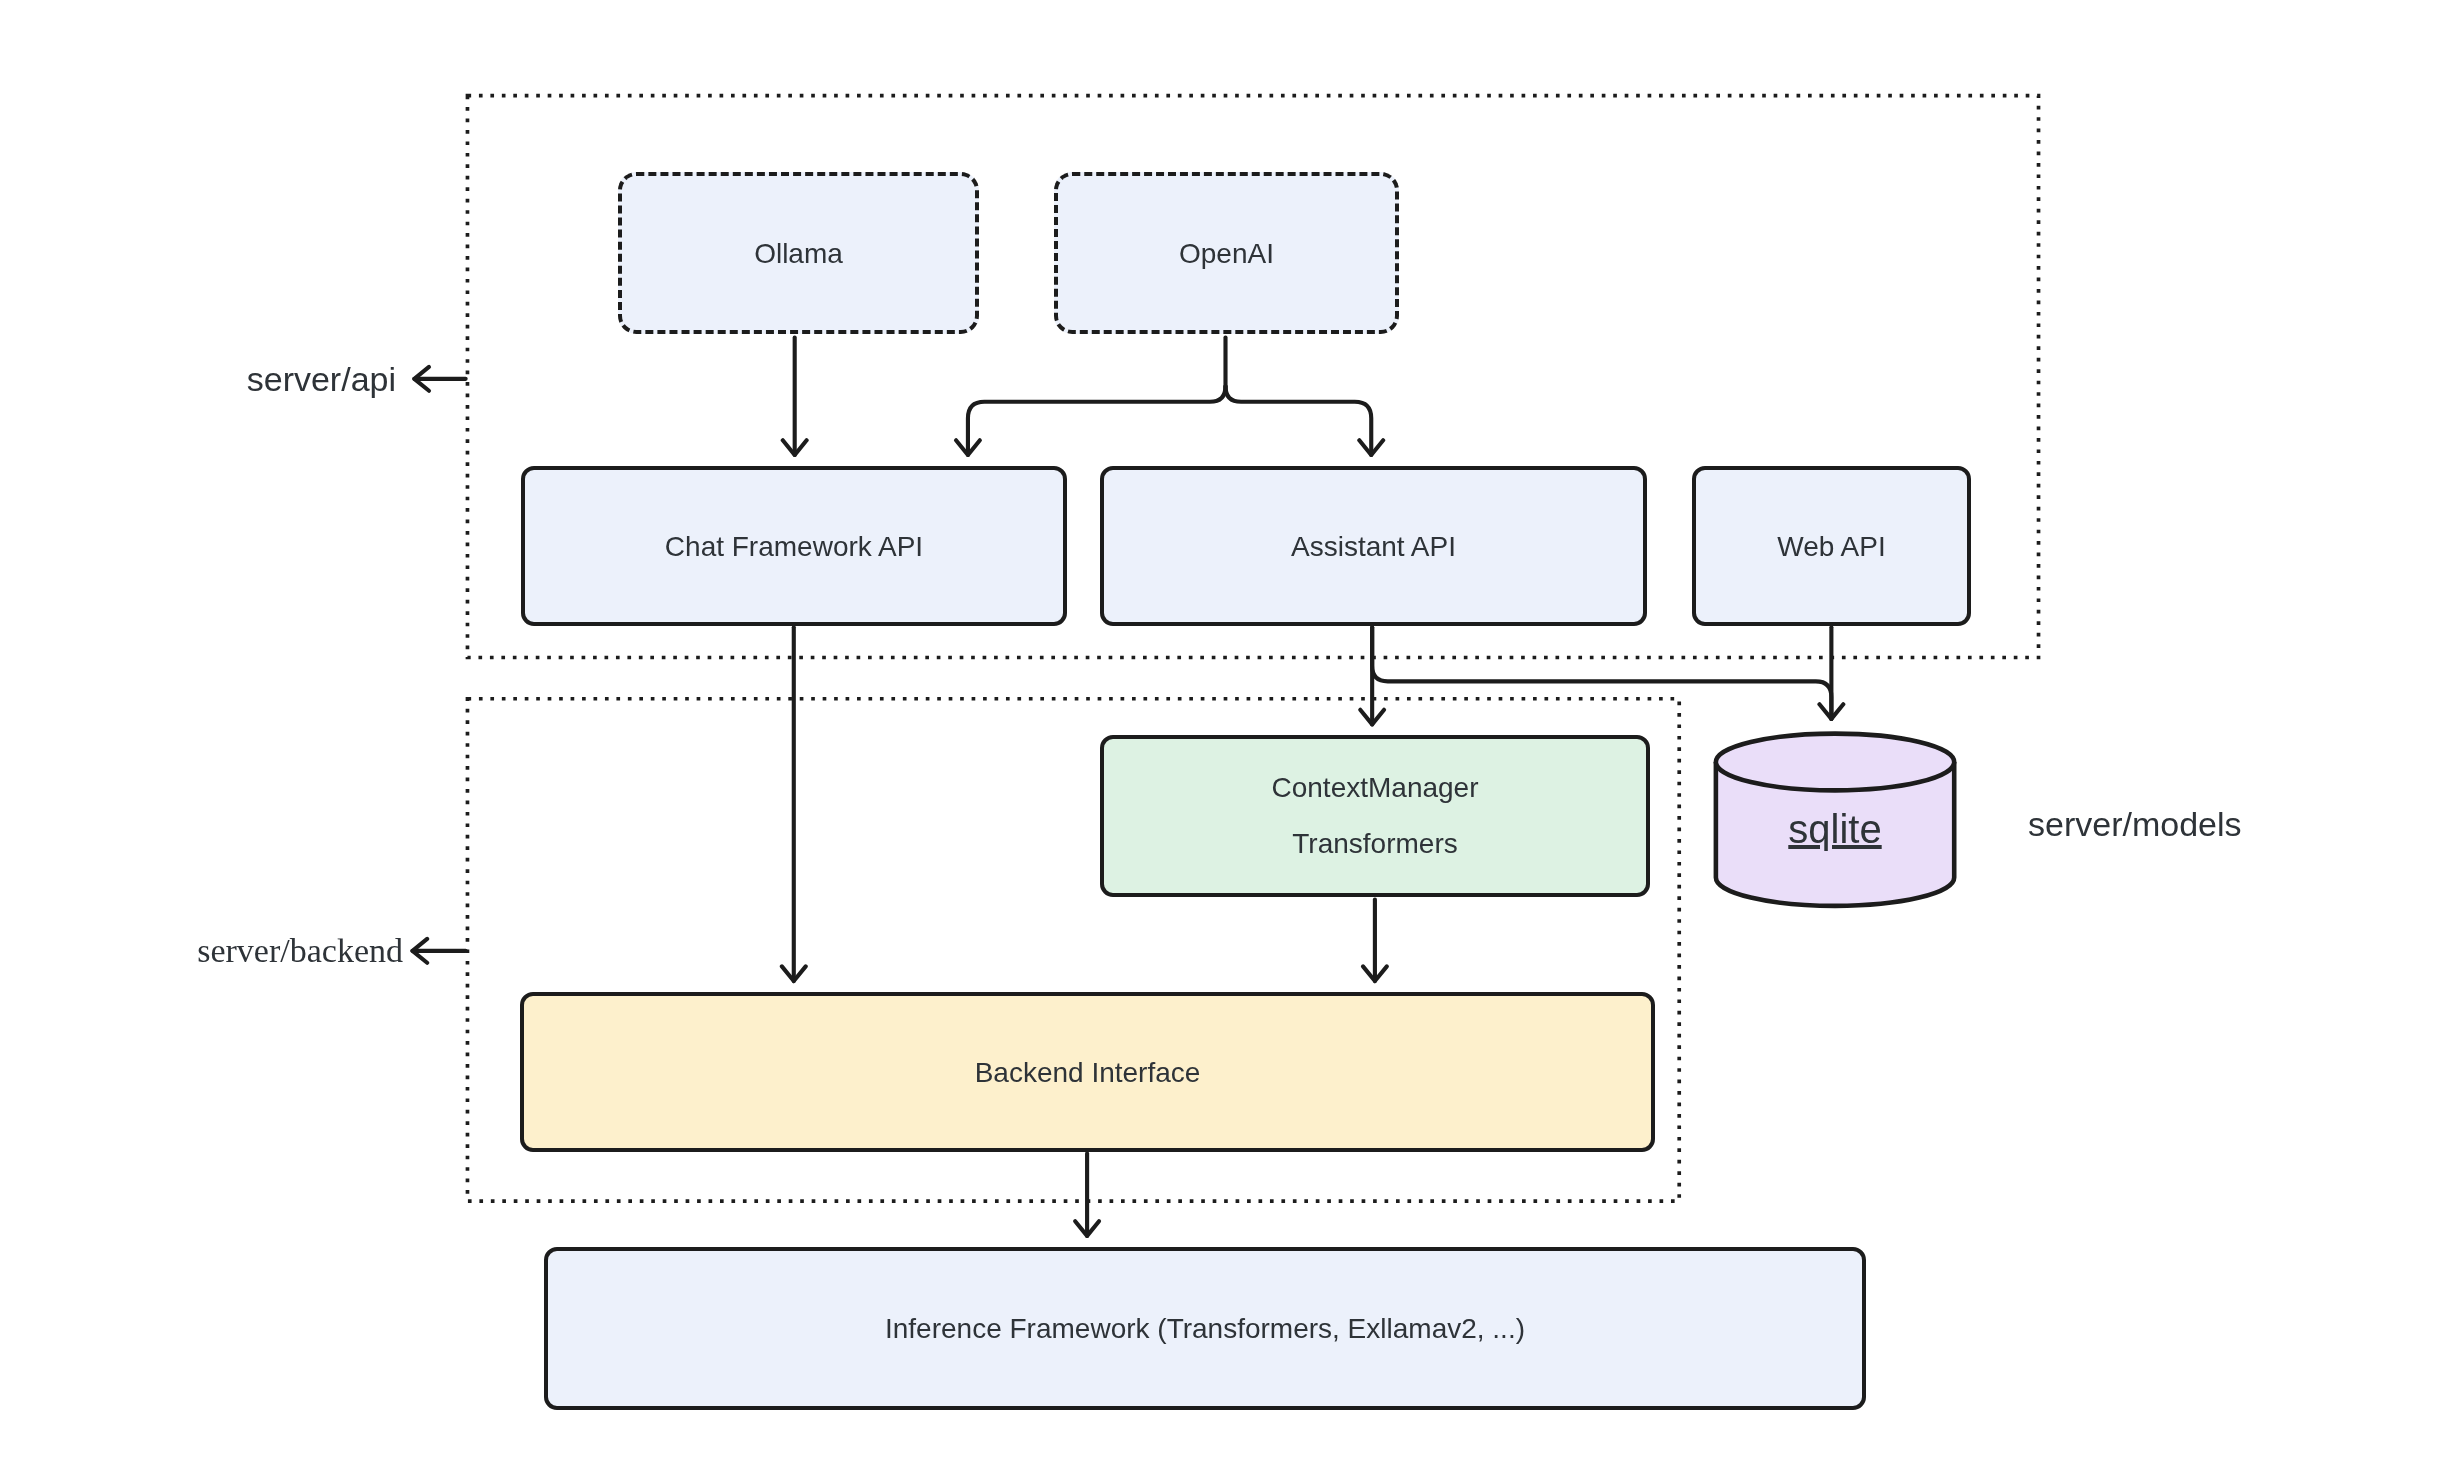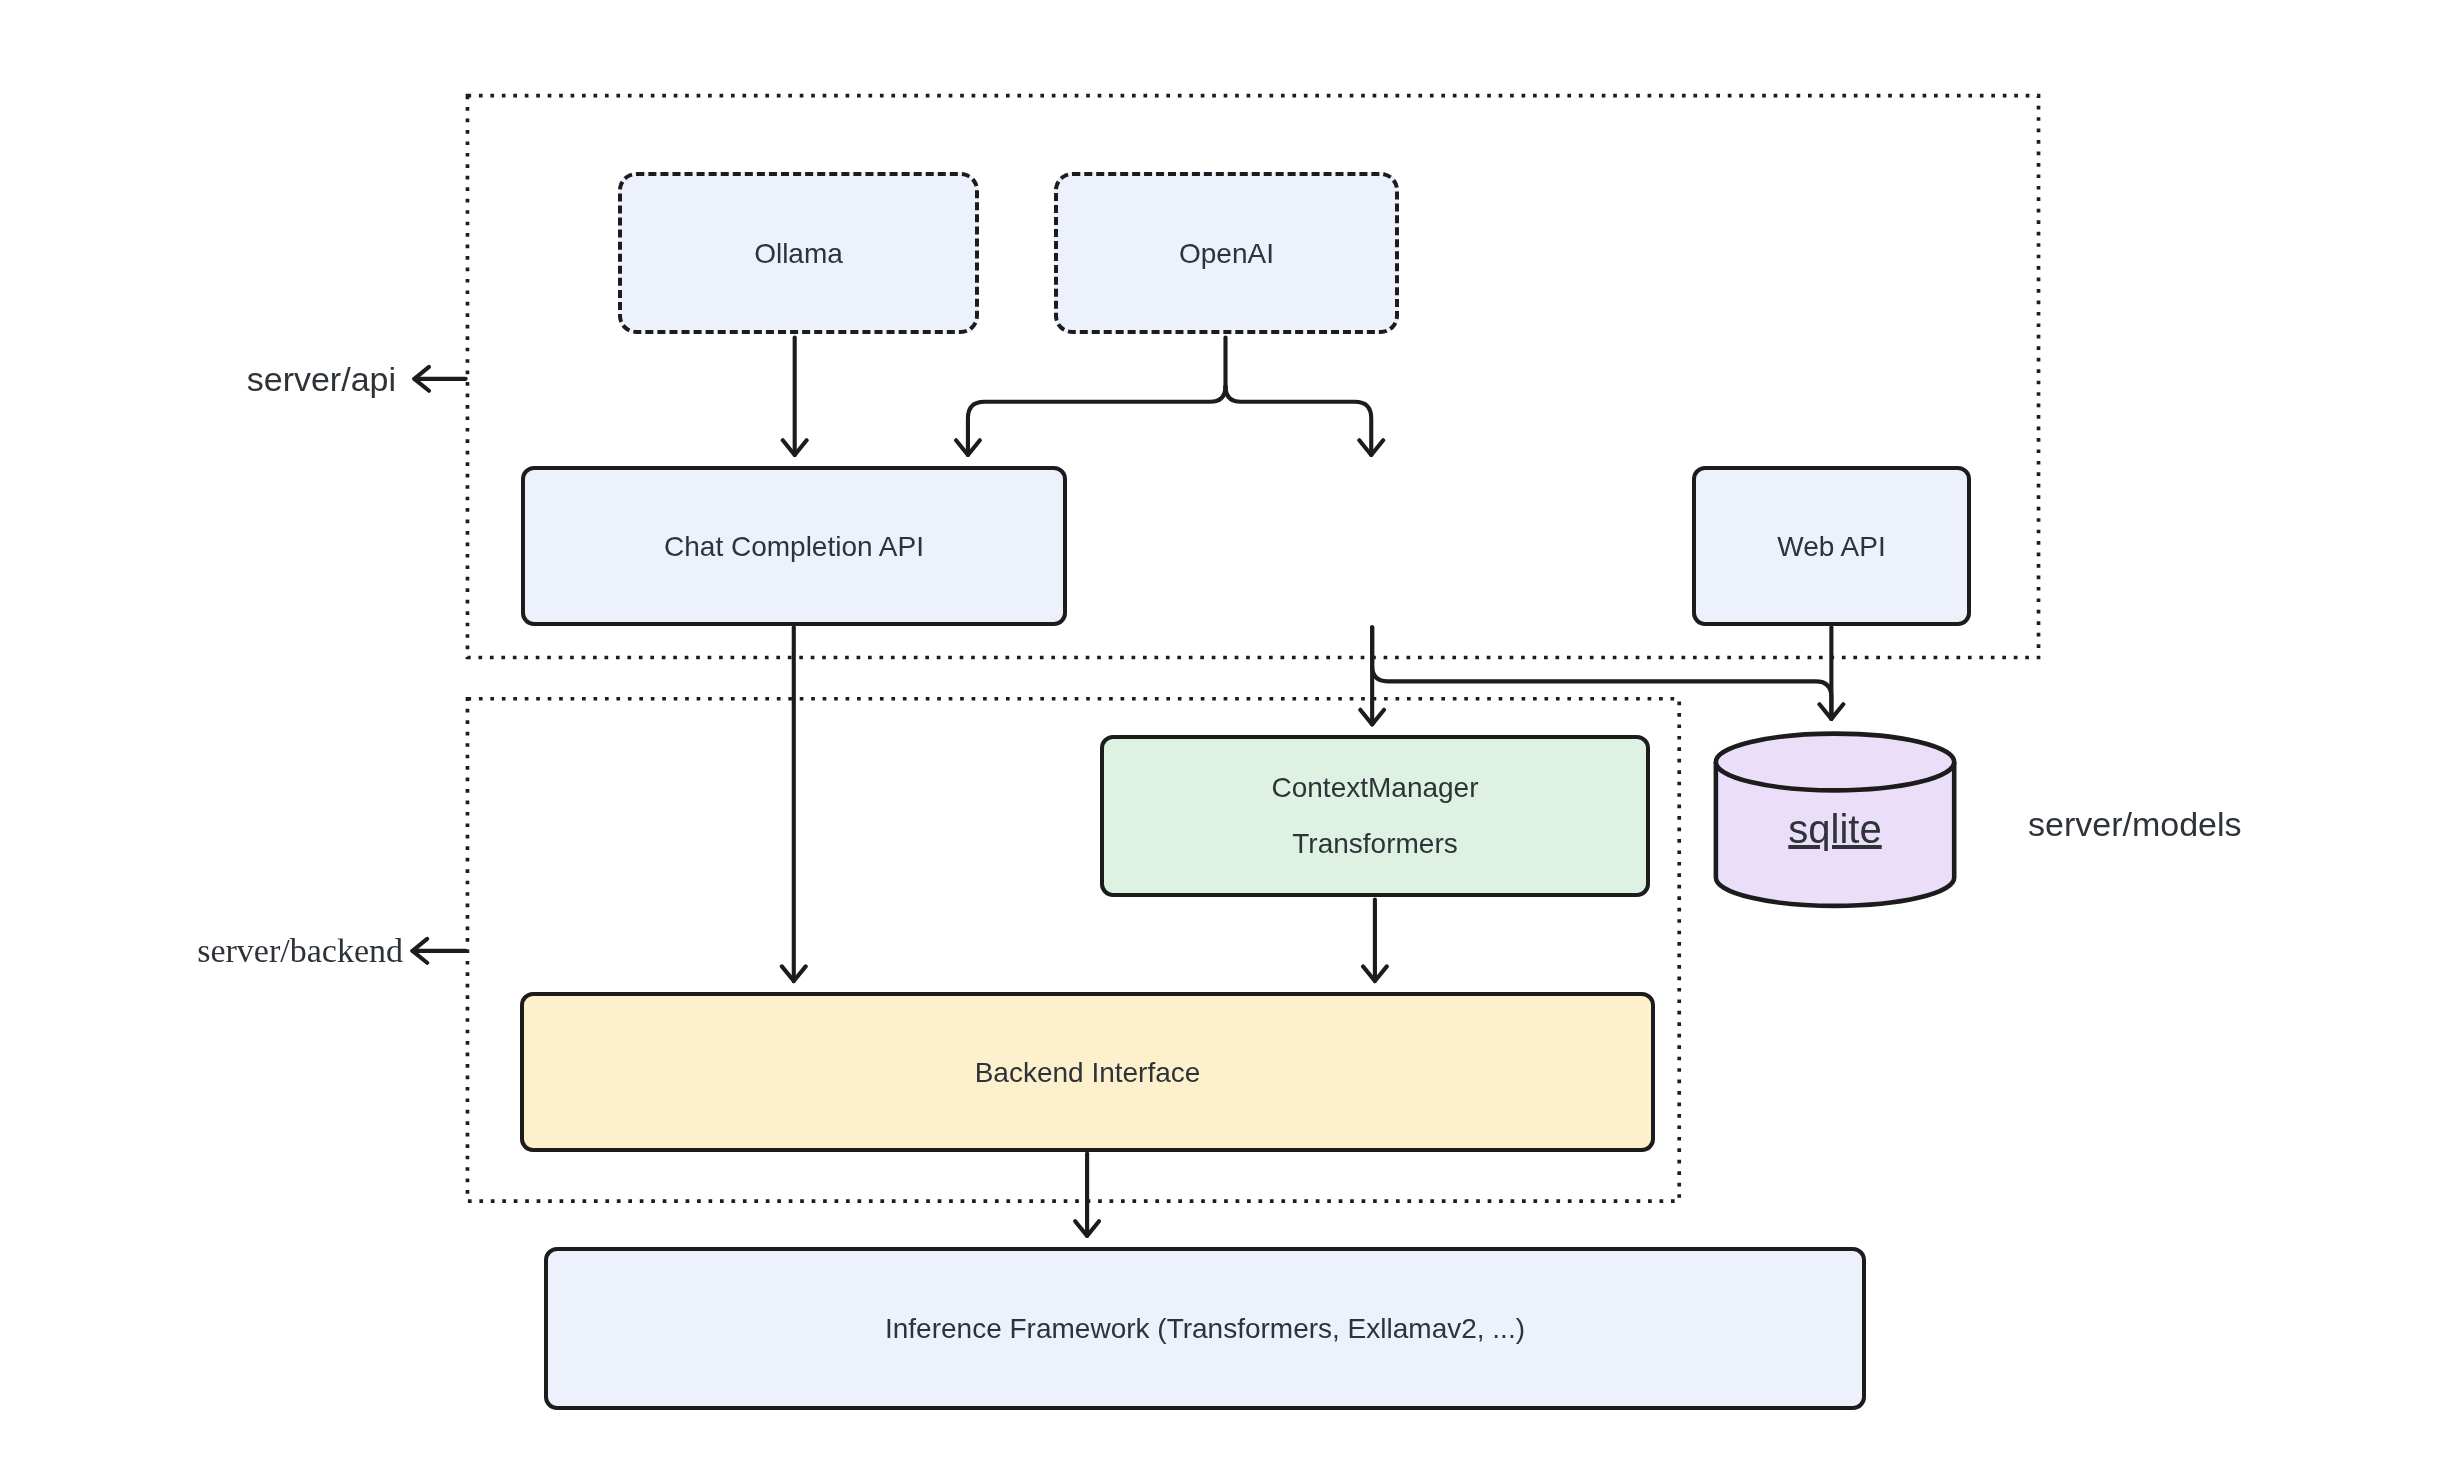--- a/index.html
+++ b/index.html
@@ -89,23 +89,26 @@
 
   <div class="node dashed" style="left:618px;top:172px;width:361px;height:162px;">
     <span>Ollama</span>
   </div>
 
   <div class="node dashed" style="left:1054px;top:172px;width:345px;height:162px;justify-content:center;">
     <span>OpenAI</span>
   </div>
 
   <div class="node" style="left:521px;top:466px;width:546px;height:160px;">
-    <span>Chat Completion API</span>
+    <span>Chat Framework API</span>
   </div>
 
+  <div class="node" style="left:1100px;top:466px;width:547px;height:160px;">
+    <span>Assistant API</span>
+  </div>
 
   <div class="node" style="left:1692px;top:466px;width:279px;height:160px;">
     <span>Web API</span>
   </div>
 
   <div class="node green" style="left:1100px;top:735px;width:550px;height:162px;line-height:56px;">
     <span>ContextManager</span>
     <span>Transformers</span>
   </div>
 

